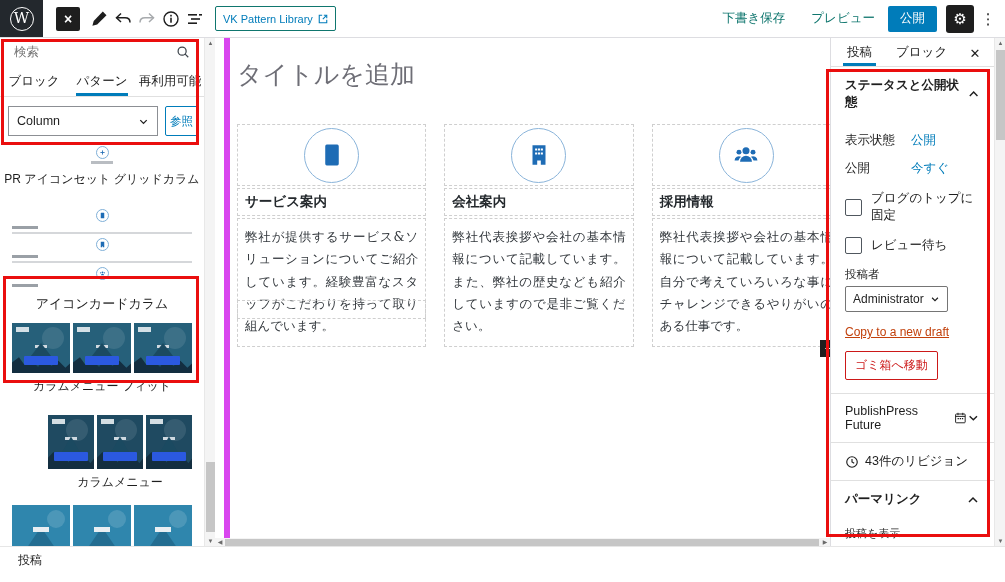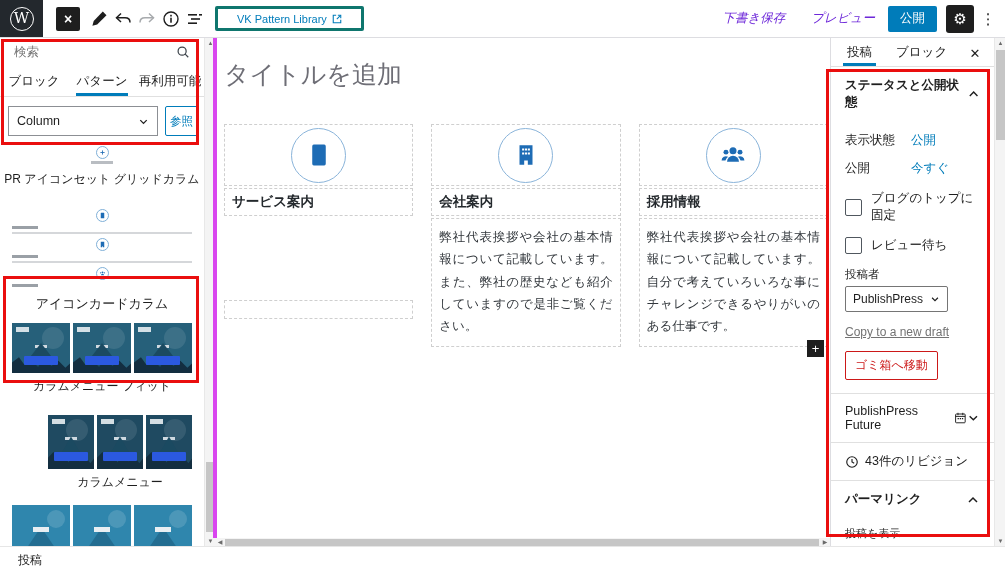--- a/index.html
+++ b/index.html
@@ -8,23 +8,23 @@
   #app { position:relative; width:1005px; height:582px; background:#fff; overflow:hidden; }
 
   
   #toolbar { position:absolute; left:0; top:0; width:1005px; height:38px; background:#fff; border-bottom:1px solid #dddde1; display:flex; align-items:center; }
   .wp-logo { width:43px; height:37px; background:#23282d; display:flex; align-items:center; justify-content:center; cursor:pointer; }
   .wp-logo .ring { width:24px; height:24px; border:1.6px solid #fff; border-radius:50%; display:flex; align-items:center; justify-content:center; color:#fff; font-family:"DejaVu Serif", serif; font-size:15px; line-height:1; }
   .tb-btn { width:24px; height:24px; display:flex; align-items:center; justify-content:center; color:#1e1e1e; cursor:pointer; }
   .inserter-toggle { background:#1e1e1e; color:#fff; border-radius:2px; margin-left:13px; font-size:14px; font-weight:bold; }
   .tb-icon { width:20px; height:20px; }
   .disabled { color:#a7aaad; }
-  .vk-btn { margin-left:8px; height:25px; display:flex; align-items:center; gap:5px; border:3px solid #0f766e; border-radius:2px; color:#007cba; font-size:11px; padding:0 19px; cursor:pointer; background:#fff; }
+  .vk-btn { margin-left:8px; height:25px; display:flex; align-items:center; gap:5px; border:1px solid #0f766e; border-radius:2px; color:#007cba; font-size:11px; padding:0 7px; cursor:pointer; background:#fff; }
   #toolbar-right { margin-left:auto; display:flex; align-items:center; gap:0; padding-right:6px; }
-  .tb-text-btn { color:#6d28d9; font-size:12.5px; padding:0 13px; cursor:pointer; white-space:nowrap;font-style:italic; }
+  .tb-text-btn { color:#0f766e; font-size:12.5px; padding:0 13px; cursor:pointer; white-space:nowrap; }
   .publish-btn { background:#007cba; color:#fff; font-size:12.5px; border-radius:2px; height:26px; display:flex; align-items:center; padding:0 12px; cursor:pointer; }
   .gear-btn { background:#1e1e1e; color:#fff; width:28px; height:28px; border-radius:3px; display:flex; align-items:center; justify-content:center; font-size:15px; margin-left:9px; cursor:pointer; }
   .more-btn { color:#1e1e1e; font-size:15px; width:22px; text-align:center; cursor:pointer; margin-left:3px; }
 
   
   #left-sidebar { position:absolute; left:0; top:38px; width:204px; height:508px; background:#fff; overflow:hidden; }
   .search-row { height:28px; display:flex; align-items:center; padding:0 14px; justify-content:space-between; }
   .search-input { border:none; outline:none; font-size:12.5px; width:140px; color:#1e1e1e; }
   .search-input::placeholder { color:#757575; }
   .lib-tabs { display:flex; height:31px; border-bottom:1px solid #e0e0e0; }
@@ -56,21 +56,21 @@
 
   
   .vscroll { position:absolute; top:38px; width:11px; height:508px; background:#f4f4f4; border-left:1px solid #e8e8e8; }
   .vscroll .arr { position:absolute; left:0; width:11px; height:10px; color:#6b6b6b; font-size:6px; text-align:center; line-height:10px; cursor:pointer; }
   .vscroll .thumb { position:absolute; left:1px; width:9px; background:#c6c6c6; cursor:pointer; }
   #hscrollbar { position:absolute; left:215px; top:538px; width:615px; height:9px; background:#f4f4f4; }
   #hscrollbar .arr { position:absolute; top:0; width:10px; height:9px; font-size:6px; color:#6b6b6b; text-align:center; line-height:9px; cursor:pointer; }
   #hscrollbar .thumb { position:absolute; left:10px; top:1px; width:594px; height:7px; background:#c6c6c6; cursor:pointer; }
 
   
-  #main { position:absolute; left:213px; top:38px; width:615px; height:500px; background:#fff; border-left:4px solid #d946ef; }
+  #main { position:absolute; left:224px; top:38px; width:615px; height:500px; background:#fff; border-left:6px solid #d946ef; }
   .post-title { position:absolute; left:7px; top:20px; font-family:"DejaVu Serif", serif; font-size:25px; color:#6e6e76; cursor:text; }
   #columns { position:absolute; left:7px; top:86px; width:604px; display:grid; grid-template-columns:repeat(3,1fr); gap:18px; }
   .col { display:flex; flex-direction:column; gap:2px; }
   .blk { border:1px dashed #cfcfcf; }
   .col-icon-blk { height:62px; display:flex; align-items:center; justify-content:center; cursor:pointer; }
   .icon-circle { width:55px; height:55px; border:1px solid #8ab4da; border-radius:50%; display:flex; align-items:center; justify-content:center; }
   .icon-circle svg { width:26px; height:26px; fill:#1e6cb5; }
   .col-head-blk { padding:4px 7px; font-family:"DejaVu Serif", serif; font-weight:bold; font-size:13.5px; color:#24292d; cursor:text; }
   .col-para-blk { padding:7px 7px 9px; font-family:"DejaVu Serif", serif; font-size:12.5px; line-height:1.78; color:#32373c; text-align:justify; cursor:text; }
   .empty-para { position:absolute; left:7px; top:262px; width:189px; height:19px; border:1px dashed #cfcfcf; cursor:text; }
@@ -85,21 +85,21 @@
   .panel-head { display:flex; align-items:center; justify-content:space-between; padding:10px 14px; font-weight:bold; font-size:12.5px; cursor:pointer; }
   .chev { width:16px; height:16px; color:#1e1e1e; }
   .rs-row { display:flex; align-items:center; padding:0 14px; margin-top:11px; }
   .rs-label { width:66px; color:#1e1e1e; }
   .rs-link { color:#007cba; cursor:pointer; }
   .chk-row { display:flex; align-items:center; gap:9px; padding:0 14px; margin-top:13px; cursor:pointer; }
   .chk { width:17px; height:17px; border:1px solid #50575e; border-radius:2px; background:#fff; flex:0 0 auto; }
   .chk-label { font-size:12.5px; }
   .author-label { padding:0 14px; margin-top:13px; font-size:11.5px; }
   .author-select { margin:4px 14px 0; width:103px; height:26px; border:1px solid #757575; border-radius:2px; display:flex; align-items:center; justify-content:space-between; padding:0 7px; font-size:12px; cursor:pointer; }
-  .copy-link { display:inline-block; margin:13px 14px 0; color:#737373; text-decoration:underline; font-size:12px; cursor:pointer; }
+  .copy-link { display:inline-block; margin:13px 14px 0; color:#c2410c; text-decoration:underline; font-size:12px; cursor:pointer; }
   .trash-btn { margin:12px 14px 13px; width:fit-content; border:1px solid #cc1818; color:#cc1818; border-radius:2px; font-size:12px; padding:5px 9px; cursor:pointer; background:#fff; }
   .divider { height:1px; background:#e0e0e0; }
   .rs-flat-row { display:flex; align-items:center; justify-content:space-between; padding:10px 14px; cursor:pointer; }
   .rs-flat-left { display:flex; align-items:center; gap:6px; font-size:12.5px; }
   .icon14 { width:14px; height:14px; color:#1e1e1e; }
   .small-label { padding:0 14px; margin-top:8px; font-size:11px; color:#1e1e1e; }
   .url-link { display:inline-block; margin:9px 14px 12px; color:#007cba; font-size:11px; text-decoration:underline; cursor:pointer; word-break:break-all; }
   .ext-mini { display:inline-block; width:9px; height:9px; margin-left:2px; color:#007cba; }
 
   
@@ -347,20 +347,21 @@
 
       <div class="col">
         <div class="blk col-icon-blk">
           <div class="icon-circle">
               <svg viewBox="0 0 20 20">
                 <path d="M6 2 h8 a1.2 1.2 0 0 1 1.2 1.2 v13.6 a1.2 1.2 0 0 1 -1.2 1.2 H6 a1.2 1.2 0 0 1 -1.2 -1.2 V3.2 A1.2 1.2 0 0 1 6 2 z M7.4 9.2 h5.2 v1.3 H7.4 z M7.4 12.2 h5.2 v1.3 H7.4 z"></path>
               </svg>
             </div>
         </div>
         <div class="blk col-head-blk">サービス案内</div>
+        <div class="blk col-para-blk">弊社が提供するサービス&amp;ソリューションについてご紹介しています。経験豊富なスタッフがこだわりを持って取り組んでいます。</div>
       </div>
 
       <div class="col">
         <div class="blk col-icon-blk">
           <div class="icon-circle">
               <svg viewBox="0 0 20 20">
                 <path d="M5 2.5 h10 v15 h-3.6 v-3.2 h-2.8 v3.2 H5 z M7 5 h1.6 v1.6 H7 z M9.2 5 h1.6 v1.6 H9.2 z M11.4 5 h1.6 v1.6 h-1.6 z M7 8 h1.6 v1.6 H7 z M9.2 8 h1.6 v1.6 H9.2 z M11.4 8 h1.6 v1.6 h-1.6 z" fill-rule="evenodd"></path>
               </svg>
             </div>
         </div>
@@ -429,21 +430,21 @@
     <div class="chk-row">
       <span class="chk"></span>
       <span class="chk-label">ブログのトップに固定</span>
     </div>
     <div class="chk-row">
       <span class="chk"></span>
       <span class="chk-label">レビュー待ち</span>
     </div>
     <div class="author-label">投稿者</div>
     <div class="author-select">
-      <span>PublishPress</span>
+      <span>Administrator</span>
       <svg width="10" height="10" viewBox="0 0 12 12">
           <path d="M2.5 4.5 6 8 9.5 4.5" fill="none" stroke="#1e1e1e" stroke-width="1.4"></path>
         </svg>
     </div>
     <span class="copy-link">Copy to a new draft</span><br>
     <div class="trash-btn">ゴミ箱へ移動</div>
 
     <div class="divider"></div>
 
     

